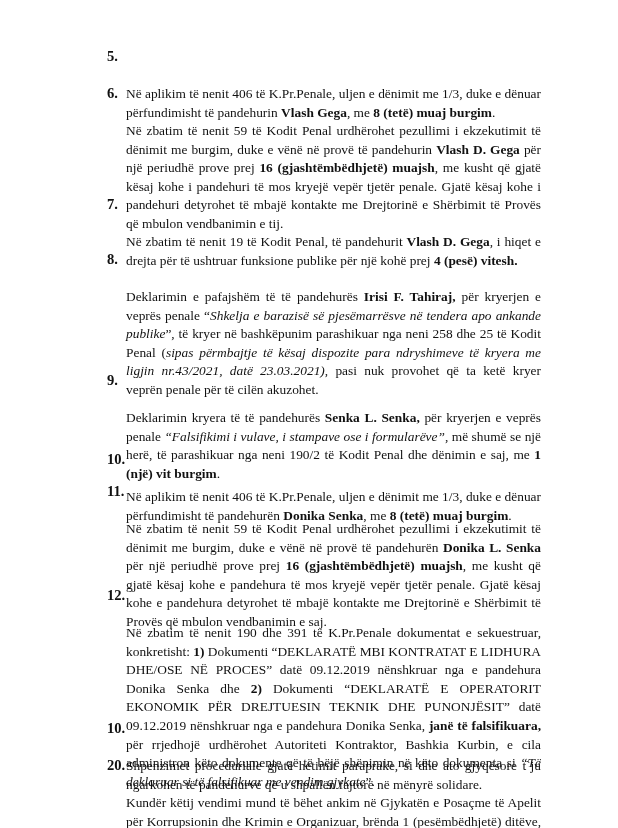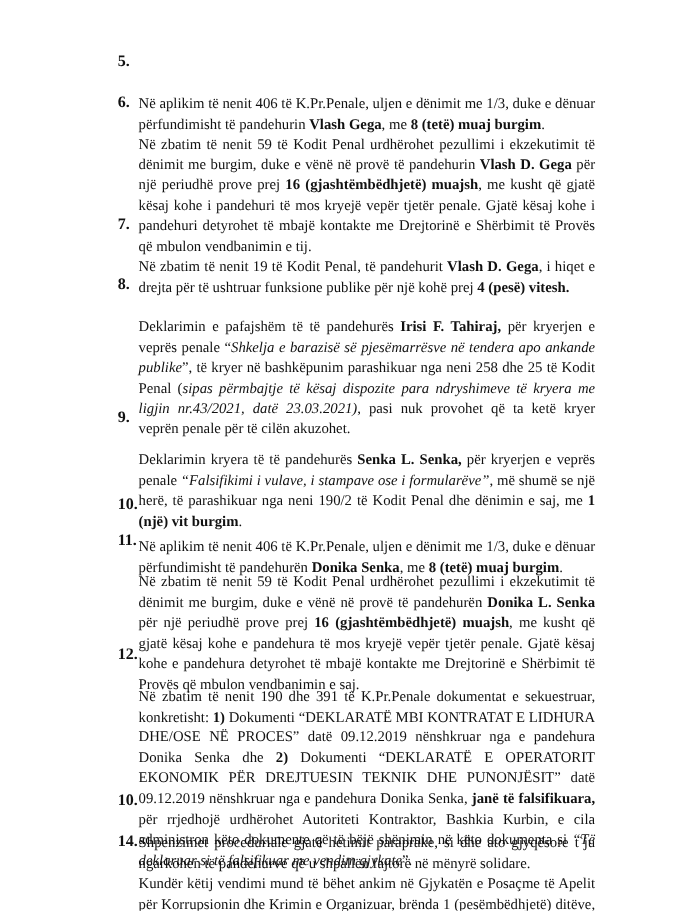--- a/index.html
+++ b/index.html
@@ -45,16 +45,16 @@
   </div>
   <div class="item" style="top:587px">
     <span class="num">12.</span>
     <div class="txt"><span>Në zbatim të nenit 190 dhe 391 të K.Pr.Penale dokumentat e sekuestruar, konkretisht: </span><span class="b">1)</span><span> Dokumenti “DEKLARATË MBI KONTRATAT E LIDHURA DHE/OSE NË PROCES” datë 09.12.2019 nënshkruar nga e pandehura Donika Senka dhe </span><span class="b">2)</span><span> Dokumenti “DEKLARATË E OPERATORIT EKONOMIK PËR DREJTUESIN TEKNIK DHE PUNONJËSIT” datë 09.12.2019 nënshkruar nga e pandehura Donika Senka, </span><span class="b">janë të falsifikuara,</span><span> për rrjedhojë urdhërohet Autoriteti Kontraktor, Bashkia Kurbin, e cila administron këto dokumente që të bëjë shënimin në këto dokumenta si </span><span class="i">“Të deklaruar si të falsifikuar me vendim gjykate</span><span>”.</span></div>
   </div>
   <div class="item" style="top:720px">
     <span class="num">10.</span>
     <div class="txt"><span>Shpenzimet proceduriale gjatë hetimit paraprake, si dhe ato gjyqësore t`ju ngarkohen të pandehurve që u shpallën fajtorë në mënyrë solidare.</span></div>
   </div>
   <div class="item" style="top:757px">
-    <span class="num">14.</span>
+    <span class="num">20.</span>
     <div class="txt"><span>Kundër këtij vendimi mund të bëhet ankim në Gjykatën e Posaçme të Apelit për Korrupsionin dhe Krimin e Organizuar, brënda 1 (pesëmbëdhjetë) ditëve, duke filluar ky afat nga e nesërmja e njoftimit të këtij vendimi.</span></div>
   </div>
 </div>
 
 </body></html>

